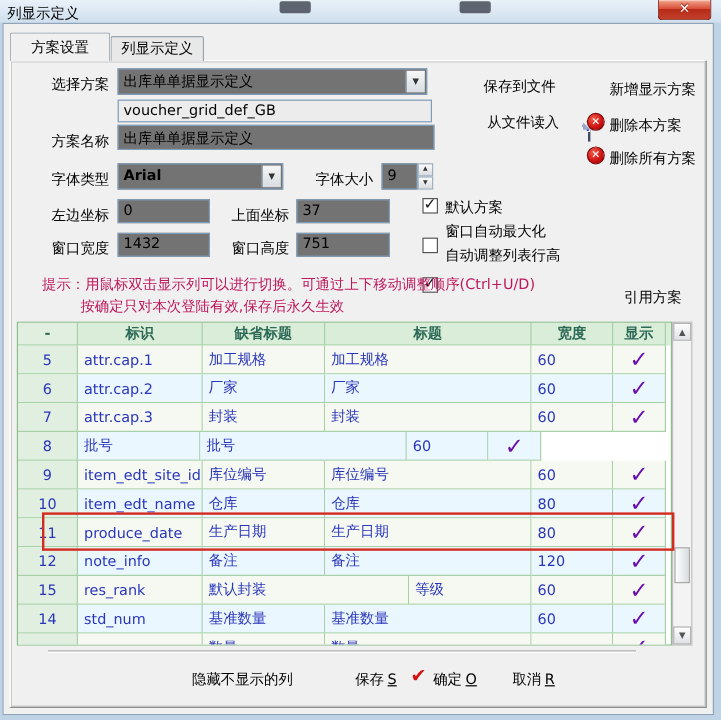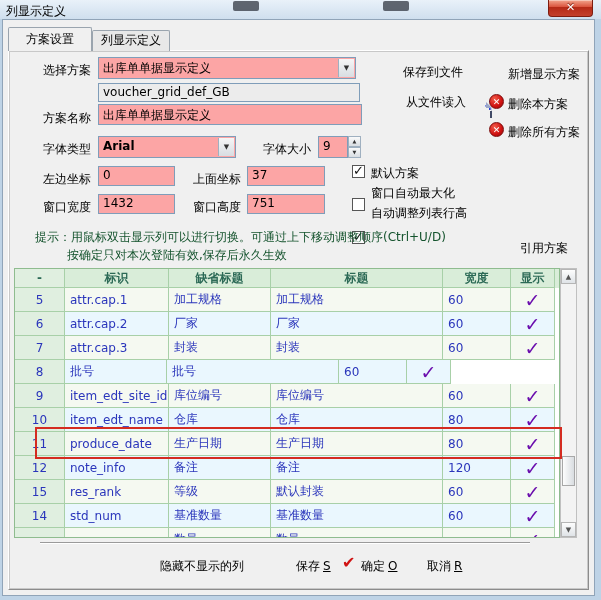--- a/index.html
+++ b/index.html
@@ -26,38 +26,38 @@
   
   .tab { height:24px; line-height:22px; text-align:center; background:#f0f0f0;
     border:1px solid #9aa4ae; border-bottom:none; border-radius:2px 2px 0 0; cursor:pointer; white-space:nowrap; }
   #tab-plan { left:8px; top:27px; width:84px; z-index:3; }
   #tab-user { left:92px; top:30px; width:78px; height:21px; line-height:19px; background:#e8e8e8; z-index:1; }
   #tabpage { left:8px; top:50px; width:581px; height:540px; background:#f0f0f0;
     border:1px solid; border-color:#ffffff #8c8c8c #8c8c8c #ffffff; box-shadow:0 0 0 1px #c8c8c8 inset; z-index:0; }
 
   
   .lbl { white-space:nowrap; }
-  .field { background:#fca5a5; border:1px solid #7f9db9; padding:2px 4px; white-space:nowrap; overflow:hidden; }
+  .field { background:#737373; border:1px solid #7f9db9; padding:2px 4px; white-space:nowrap; overflow:hidden; }
   .ro { background:#ececec; }
   .combo-arrow { position:absolute; right:1px; top:1px; bottom:1px; width:16px;
     background:linear-gradient(#f6f6f6,#d8dde2); border-left:1px solid #9fb0c0;
     font-size:7px; color:#333; text-align:center; line-height:18px; cursor:pointer; }
   .cbx { width:13px; height:13px; background:#fff; border:1px solid #565656; position:relative; cursor:pointer; }
   .cbx.on::after { content:"✓"; position:absolute; left:0; top:-3px; font-size:13px; font-weight:bold; color:#111; }
   .spin { width:13px; height:11px; background:linear-gradient(#fafafa,#d8dde2); border:1px solid #9fb0c0;
     font-size:5px; line-height:9px; text-align:center; color:#333; cursor:pointer; }
   .icon-doc { width:12px; height:15px; background:#fff; border:1px solid #404a66; position:relative; }
   .icon-doc::before { content:"+"; position:absolute; left:-7px; top:-6px; color:#1836d8; font-size:14px; font-weight:bold;
     text-shadow:1px 1px 0 #fff; }
   .icon-doc::after { content:""; position:absolute; right:-1px; top:-1px; border:3px solid;
     border-color:#f0f0f0 #f0f0f0 #9aa6c8 #9aa6c8; }
   .icon-delete { width:15px; height:15px; border-radius:50%; background:radial-gradient(circle at 35% 30%,#f35c4a,#cf1010 60%,#8e0b0b);
     border:1px solid #7c0a0a; color:#fff; font-size:9px; font-weight:bold; text-align:center; line-height:14px; }
   .flatbtn-label { white-space:nowrap; cursor:pointer; }
-  .hint { color:#14532d; white-space:nowrap; }
+  .hint { color:#be185d; white-space:nowrap; }
 
   
   #grid { left:14px; top:268px; width:546px; height:270px; background:#fff;
     border:1px solid #8fbc8f; overflow:hidden; }
   .trow { display:flex; height:24px; }
   .thead-row { display:flex; height:19px; background:#d9edd9; color:#2c6a56; font-weight:bold; }
   .td, .th { border-right:1px solid #a8d0a8; border-bottom:1px solid #a8d0a8;
     display:flex; align-items:center; overflow:hidden; white-space:nowrap; padding:0 5px; color:#2a35bb; }
   .th { justify-content:center; color:#2c6a56; padding:0 2px; }
   .th-num { background:#f7d9e6; }
@@ -249,22 +249,22 @@
     <div class="td c-def">备注</div>
     <div class="td c-title">备注</div>
     <div class="td c-width">120</div>
     <div class="td c-show">
             <span class="check">✓</span>
           </div>
   </div>
         <div class="trow odd">
     <div class="td c-num">15</div>
     <div class="td c-id">res_rank</div>
+    <div class="td c-title">默认封装</div>
     <div class="td c-def">等级</div>
-    <div class="td c-title">默认封装</div>
     <div class="td c-width">60</div>
     <div class="td c-show">
             <span class="check">✓</span>
           </div>
   </div>
         <div class="trow even">
     <div class="td c-num">14</div>
     <div class="td c-id">std_num</div>
     <div class="td c-def">基准数量</div>
     <div class="td c-title">基准数量</div>

